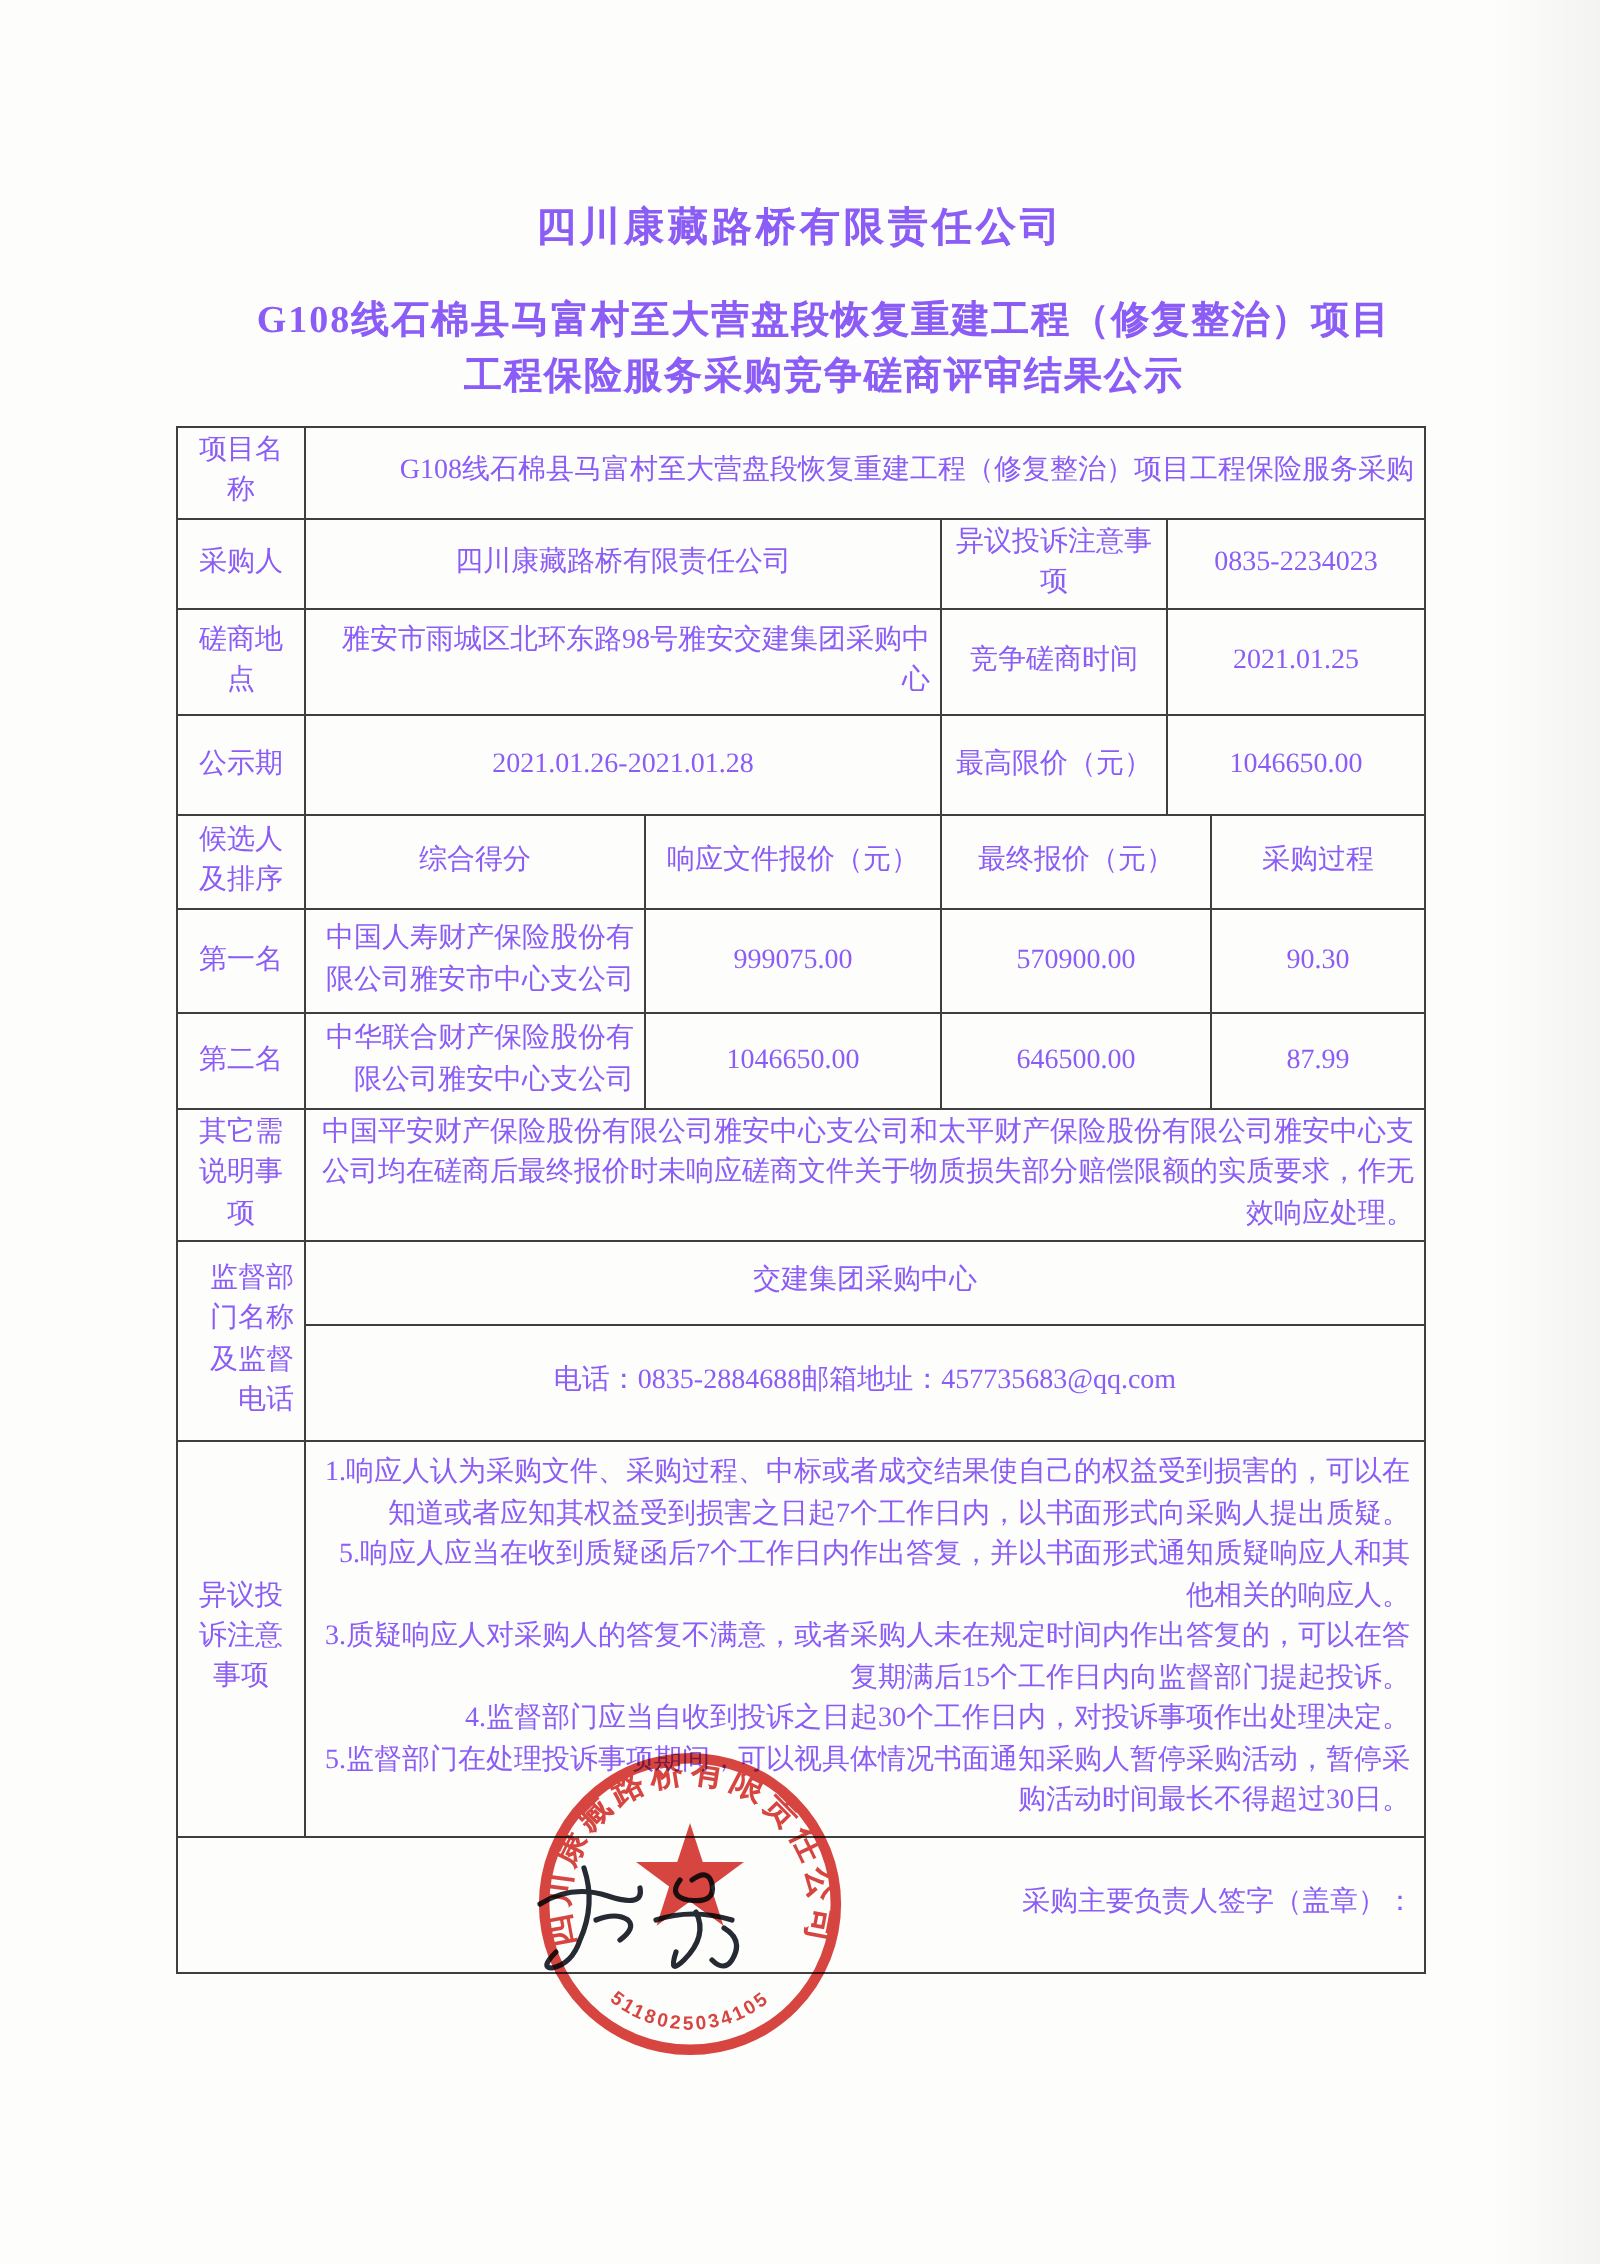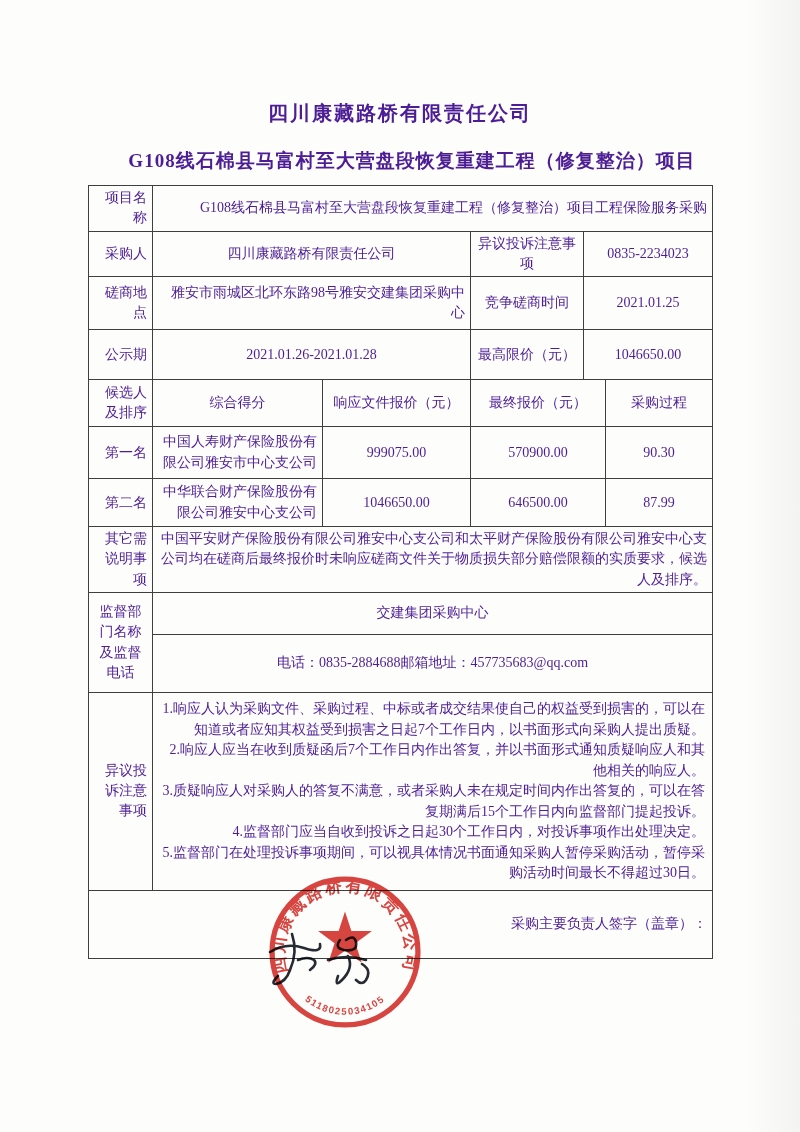--- a/index.html
+++ b/index.html
@@ -5,21 +5,21 @@
   * { margin: 0; padding: 0; box-sizing: border-box; }
   html, body { background: #e8e8e6; }
   body { font-family: "Liberation Serif", "DejaVu Serif", serif; }
 
   .page {
     position: relative;
     width: 800px;
     height: 1132px;
     margin: 0 auto;
     background: #fdfdfc;
-    color: #4c1d95;
+    color: #8b5cf6;
     overflow: hidden;
   }
   .page::after {
     content: "";
     position: absolute;
     top: 0; right: 0; bottom: 0;
     width: 55px;
     background: linear-gradient(to right, rgba(0,0,0,0), rgba(0,0,0,0.04));
     pointer-events: none;
   }
@@ -46,24 +46,24 @@
     margin: 10px 0 0 88px;
     font-size: 14px;
   }
   table.results td {
     border: 1.6px solid #3f3f3f;
     padding: 2px 5px;
     vertical-align: middle;
     line-height: 1.45;
     word-break: break-all;
   }
-  td.lab   { text-align: right; }
+  td.lab   { text-align: center; }
   td.cen   { text-align: center; }
   td.lft   { text-align: right; }
-  td.sup-lab { text-align: center; }
+  td.sup-lab { text-align: right; }
 
   tr.r-project   { height: 44px; }
   tr.r-purchaser { height: 43px; padding-left: 32px; }
   tr.r-venue     { height: 53px; }
   tr.r-period    { height: 50px; }
   tr.r-candhead  { height: 47px; padding-left: 28px; }
   tr.r-cand1     { height: 52px; }
   tr.r-cand2     { height: 48px; }
   tr.r-other     { height: 65px; }
   tr.r-sup-a     { height: 42px; }
@@ -96,20 +96,21 @@
   }
 </style>
 </head>
 <body>
 
 <div class="page">
 
   <div class="titles">
     <div class="company-title">四川康藏路桥有限责任公司</div>
     <div class="doc-subtitle">G108线石棉县马富村至大营盘段恢复重建工程（修复整治）项目</div>
+    <div class="doc-subtitle">工程保险服务采购竞争磋商评审结果公示</div>
   </div>
 
   <table class="results">
     <colgroup>
       <col style="width:64px">
         <col style="width:170px">
         <col style="width:148px">
       <col style="width:113px">
         <col style="width:22px">
         <col style="width:107px">
@@ -161,37 +162,37 @@
     <tr class="r-cand2">
       <td class="lab">第二名</td>
       <td class="lft">中华联合财产保险股份有限公司雅安中心支公司</td>
       <td class="cen">1046650.00</td>
       <td class="cen" colspan="2">646500.00</td>
       <td class="cen">87.99</td>
     </tr>
 
     <tr class="r-other">
       <td class="lab">其它需说明事项</td>
-      <td class="lft" colspan="5">中国平安财产保险股份有限公司雅安中心支公司和太平财产保险股份有限公司雅安中心支公司均在磋商后最终报价时未响应磋商文件关于物质损失部分赔偿限额的实质要求，候选人及排序。</td>
+      <td class="lft" colspan="5">中国平安财产保险股份有限公司雅安中心支公司和太平财产保险股份有限公司雅安中心支公司均在磋商后最终报价时未响应磋商文件关于物质损失部分赔偿限额的实质要求，作无效响应处理。</td>
     </tr>
 
     <tr class="r-sup-a">
       <td class="sup-lab" rowspan="2">监督部门名称及监督电话</td>
       <td class="cen" colspan="5">交建集团采购中心</td>
     </tr>
     <tr class="r-sup-b">
       <td class="cen" colspan="5">电话：0835-2884688邮箱地址：457735683@qq.com</td>
     </tr>
 
     <tr class="r-objection">
       <td class="lab">异议投诉注意事项</td>
       <td class="lft" colspan="5">
         <div class="notice-list">
           <div>1.响应人认为采购文件、采购过程、中标或者成交结果使自己的权益受到损害的，可以在知道或者应知其权益受到损害之日起7个工作日内，以书面形式向采购人提出质疑。</div>
-          <div>2.响应人应当在收到质疑函后7个工作日内作出答复，并以书面形式通知质疑响应人和其他相关的响应人。</div>
+          <div>5.响应人应当在收到质疑函后7个工作日内作出答复，并以书面形式通知质疑响应人和其他相关的响应人。</div>
           <div>3.质疑响应人对采购人的答复不满意，或者采购人未在规定时间内作出答复的，可以在答复期满后15个工作日内向监督部门提起投诉。</div>
           <div>4.监督部门应当自收到投诉之日起30个工作日内，对投诉事项作出处理决定。</div>
           <div>5.监督部门在处理投诉事项期间，可以视具体情况书面通知采购人暂停采购活动，暂停采购活动时间最长不得超过30日。</div>
         </div>
       </td>
     </tr>
 
     <tr class="r-sign">
       <td class="lft" colspan="6" style="padding-left:8px">采购主要负责人签字（盖章）：</td>
     </tr>

